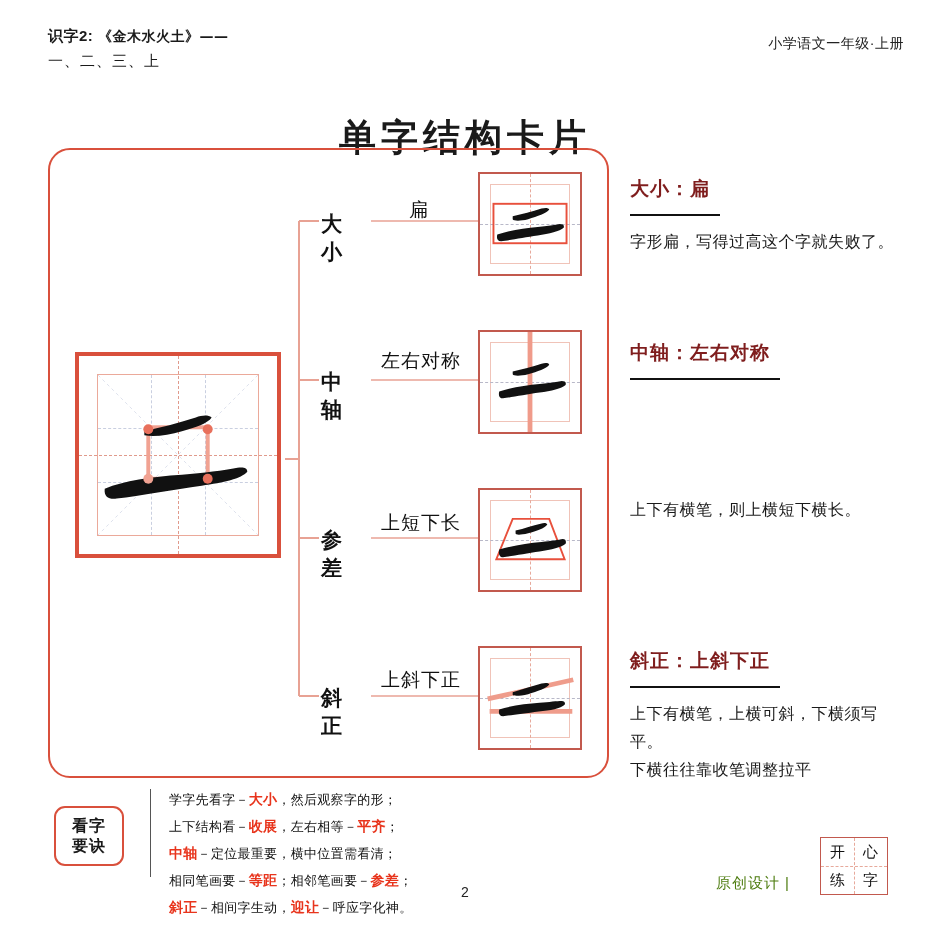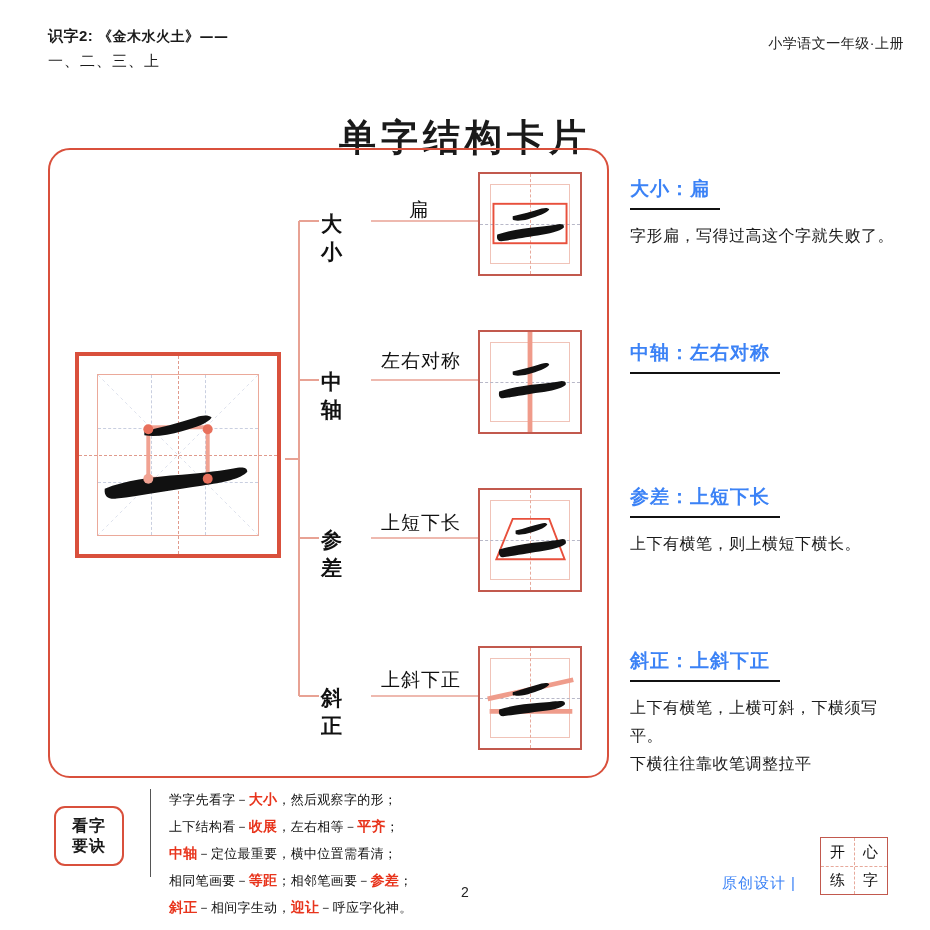--- a/index.html
+++ b/index.html
@@ -60,42 +60,42 @@
     position:absolute;width:104px;height:104px;border:2px solid #c2594e;box-sizing:border-box;background:#fff;
   }
   .demo .inner{position:absolute;left:10px;top:10px;right:10px;bottom:10px;border:1px solid #f0c3b8;box-sizing:border-box;}
   .demo .dv{position:absolute;left:50%;top:0;bottom:0;border-left:1px dashed #e7a99b;}
   .demo .dh{position:absolute;top:50%;left:0;right:0;border-top:1px dashed #b8b8c8;}
   .demo svg{position:absolute;left:0;top:0;width:100%;height:100%;}
 
   
   .note{position:absolute;width:268px;}
   .note .nhead{
-    font-size:19px;font-weight:bold;letter-spacing:1px;color:#3b82f6;
-    display:inline-block;border-bottom:2px solid #111;padding-bottom:6px;padding-right:10px;
+    font-size:19px;font-weight:bold;letter-spacing:1px;color:#7f1d1d;
+    display:inline-block;border-bottom:2px solid #111;padding-bottom:12px;padding-right:10px;
   }
   .note .nbody{
     margin-top:12px;font-family:"DejaVu Serif",serif;font-size:16px;line-height:1.75;color:#1a1a1a;letter-spacing:.5px;
   }
   .note .nbody .extra{display:block;}
 
   
   .tipbox{
     position:absolute;left:54px;top:806px;width:70px;height:60px;
     border:2.5px solid #d9503c;border-radius:11px;box-sizing:border-box;
     display:flex;align-items:center;justify-content:center;
   }
   .tipbox span{font-size:16px;font-weight:bold;line-height:1.25;letter-spacing:1px;text-align:center;}
   .tipdiv{position:absolute;left:150px;top:789px;height:88px;border-left:1.5px solid #555;}
   .tips{position:absolute;left:169px;top:786px;width:300px;font-size:13px;line-height:1.92;color:#111;letter-spacing:.3px;}
   .tips b{color:#e8341c;font-weight:bold;font-size:14px;}
 
   .pageno{position:absolute;left:0;top:884px;width:930px;text-align:center;font-size:14px;color:#222;}
 
-  .sign{position:absolute;right:134px;top:874px;font-size:15px;color:#3b82f6;letter-spacing:1px;}
+  .sign{position:absolute;right:140px;top:874px;font-size:15px;color:#4d7c0f;letter-spacing:1px;}
   .stamp{
     position:absolute;right:42px;top:837px;width:68px;height:58px;
     border:1.5px solid #c2594e;box-sizing:border-box;
   }
   .stamp .sv{position:absolute;left:50%;top:0;bottom:0;border-left:1px dashed #e7a99b;}
   .stamp .sh{position:absolute;top:50%;left:0;right:0;border-top:1px dashed #e7a99b;}
   .stamp .cell{position:absolute;width:50%;height:50%;display:flex;align-items:center;justify-content:center;font-size:15px;color:#111;font-family:"DejaVu Serif",serif;}
 </style>
 </head>
 <body>
@@ -225,21 +225,20 @@
   <div class="note" style="left:630px;top:176px;">
     <div class="nhead">大小：扁</div>
     <div class="nbody">字形扁，写得过高这个字就失败了。</div>
   </div>
 
   <div class="note" style="left:630px;top:340px;">
     <div class="nhead">中轴：左右对称</div>
   </div>
 
   <div class="note" style="left:630px;top:484px;">
-    <div class="nhead">参差：上短下长</div>
     <div class="nbody">上下有横笔，则上横短下横长。</div>
   </div>
 
   <div class="note" style="left:630px;top:648px;width:276px;">
     <div class="nhead">斜正：上斜下正</div>
     <div class="nbody">
       <span>上下有横笔，上横可斜，下横须写平。</span>
       <span class="extra">下横往往靠收笔调整拉平</span>
     </div>
   </div>

